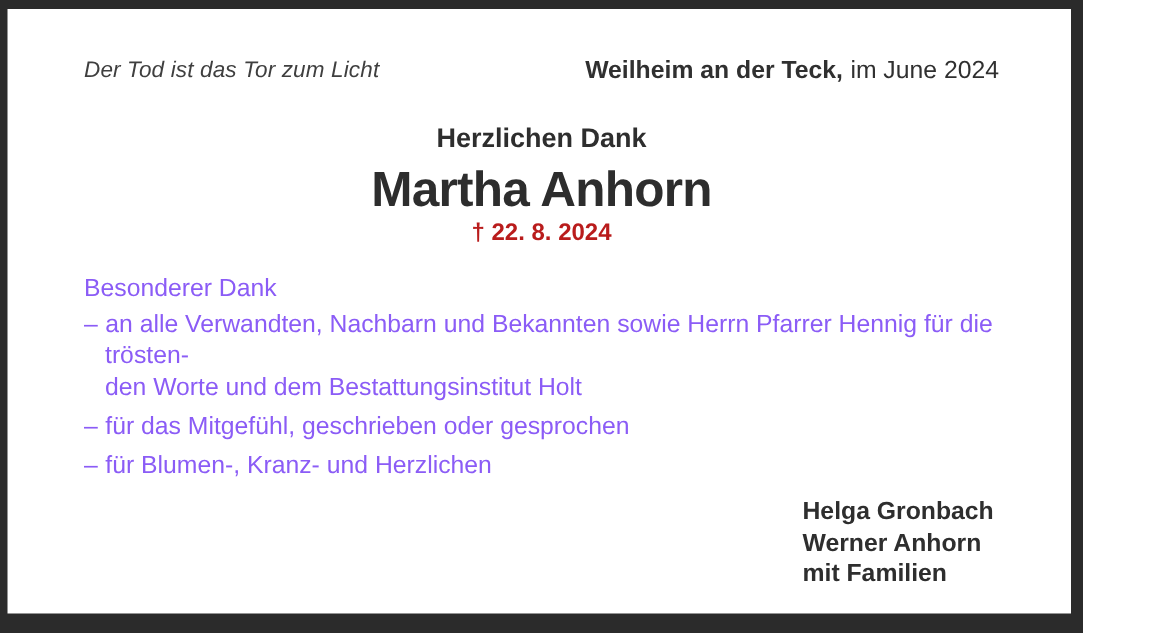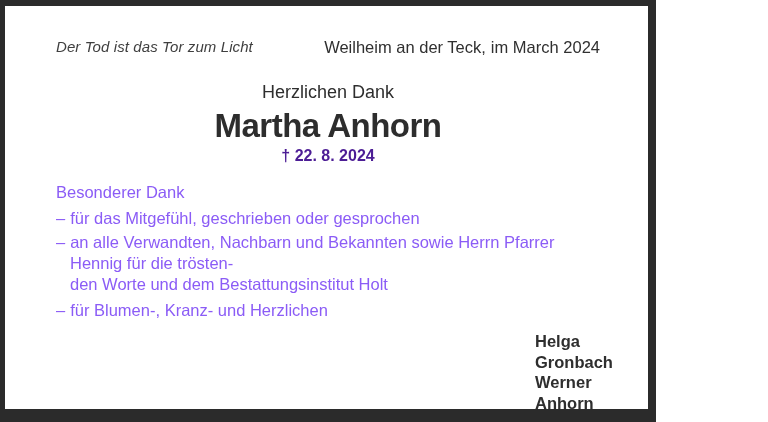--- a/index.html
+++ b/index.html
@@ -2,21 +2,21 @@
 <html><head>
 <meta charset="utf-8">
 <style>
   html, body {
     margin: 0;
     padding: 0;
     background: #ffffff;
   }
   .card {
     box-sizing: border-box;
-    width: 656px;
+    width: 722px;
     height: 422px;
     background: #ffffff;
     border-style: solid;
     border-color: #2b2b2b;
     border-width: 6px 8px 13px 5px;
     font-family: "Liberation Sans", sans-serif;
     color: #333333;
     overflow: hidden;
   }
   .inner {
@@ -36,25 +36,25 @@
     line-height: 19px;
     color: #3f3f3f;
     letter-spacing: 0.1px;
   }
   .dateline {
     font-size: 16.5px;
     margin-top: 1px;
     white-space: nowrap;
     color: #303030;
   }
-  .dateline .place { font-weight: normal; }
+  .dateline .place { font-weight: bold; }
   .dateline .when { margin-left: 5px; }
   .center-block { text-align: center; }
   .heading {
-    font-weight: normal;
+    font-weight: bold;
     font-size: 18px;
     margin-top: 25px;
     color: #2e2e2e;
   }
   .subheading {
     font-size: 16.5px;
     margin-top: 9px;
     color: #333333;
   }
   .deceased-name {
@@ -63,21 +63,21 @@
     letter-spacing: -0.5px;
     line-height: 36px;
     margin-top: 5px;
     color: #2d2d2d;
     text-align: center;
   }
   .death-date {
     font-weight: bold;
     font-size: 16px;
     margin-top: 3px;
-    color: #4c1d95;
+    color: #b91c1c;
   }
   .thanks {
     margin-top: 17px;
     font-size: 16.5px;
     line-height: 21px;
     color: #8b5cf6;
     padding-right: 4px;
   }
   .thanks-item {
     padding-left: 14px;
@@ -99,40 +99,40 @@
 <body>
 
 <div class="card">
   <div class="inner">
 
     <div class="top-row">
       <div class="epigraph">
         <div>Der Tod ist das Tor zum Licht</div>
       </div>
       <div class="dateline">
-        <span class="place">Weilheim an der Teck,</span><span class="when">im March 2024</span>
+        <span class="place">Weilheim an der Teck,</span><span class="when">im June 2024</span>
       </div>
     </div>
 
     <div class="center-block">
       <div class="heading">Herzlichen Dank</div>
       <div class="deceased-name">Martha Anhorn</div>
       <div class="death-date">† 22. 8. 2024</div>
     </div>
 
     <div class="thanks">
       <div class="thanks-title">Besonderer Dank</div>
 
-      <div class="thanks-item spaced">
-        <span class="dash">–</span><span>für das Mitgefühl, geschrieben oder gesprochen</span>
-      </div>
-
       <div class="thanks-item">
         <span class="dash">–</span><span>an alle Verwandten, Nachbarn und Bekannten sowie Herrn Pfarrer Hennig für die trösten-</span><br>
         <span>den Worte und dem Bestattungsinstitut Holt</span>
+      </div>
+
+      <div class="thanks-item spaced">
+        <span class="dash">–</span><span>für das Mitgefühl, geschrieben oder gesprochen</span>
       </div>
 
       <div class="thanks-item spaced">
         <span class="dash">–</span><span>für Blumen-, Kranz- und Herzlichen</span>
       </div>
     </div>
 
     <div class="signature-block">
       <div>Helga Gronbach</div>
       <div>Werner Anhorn</div>

